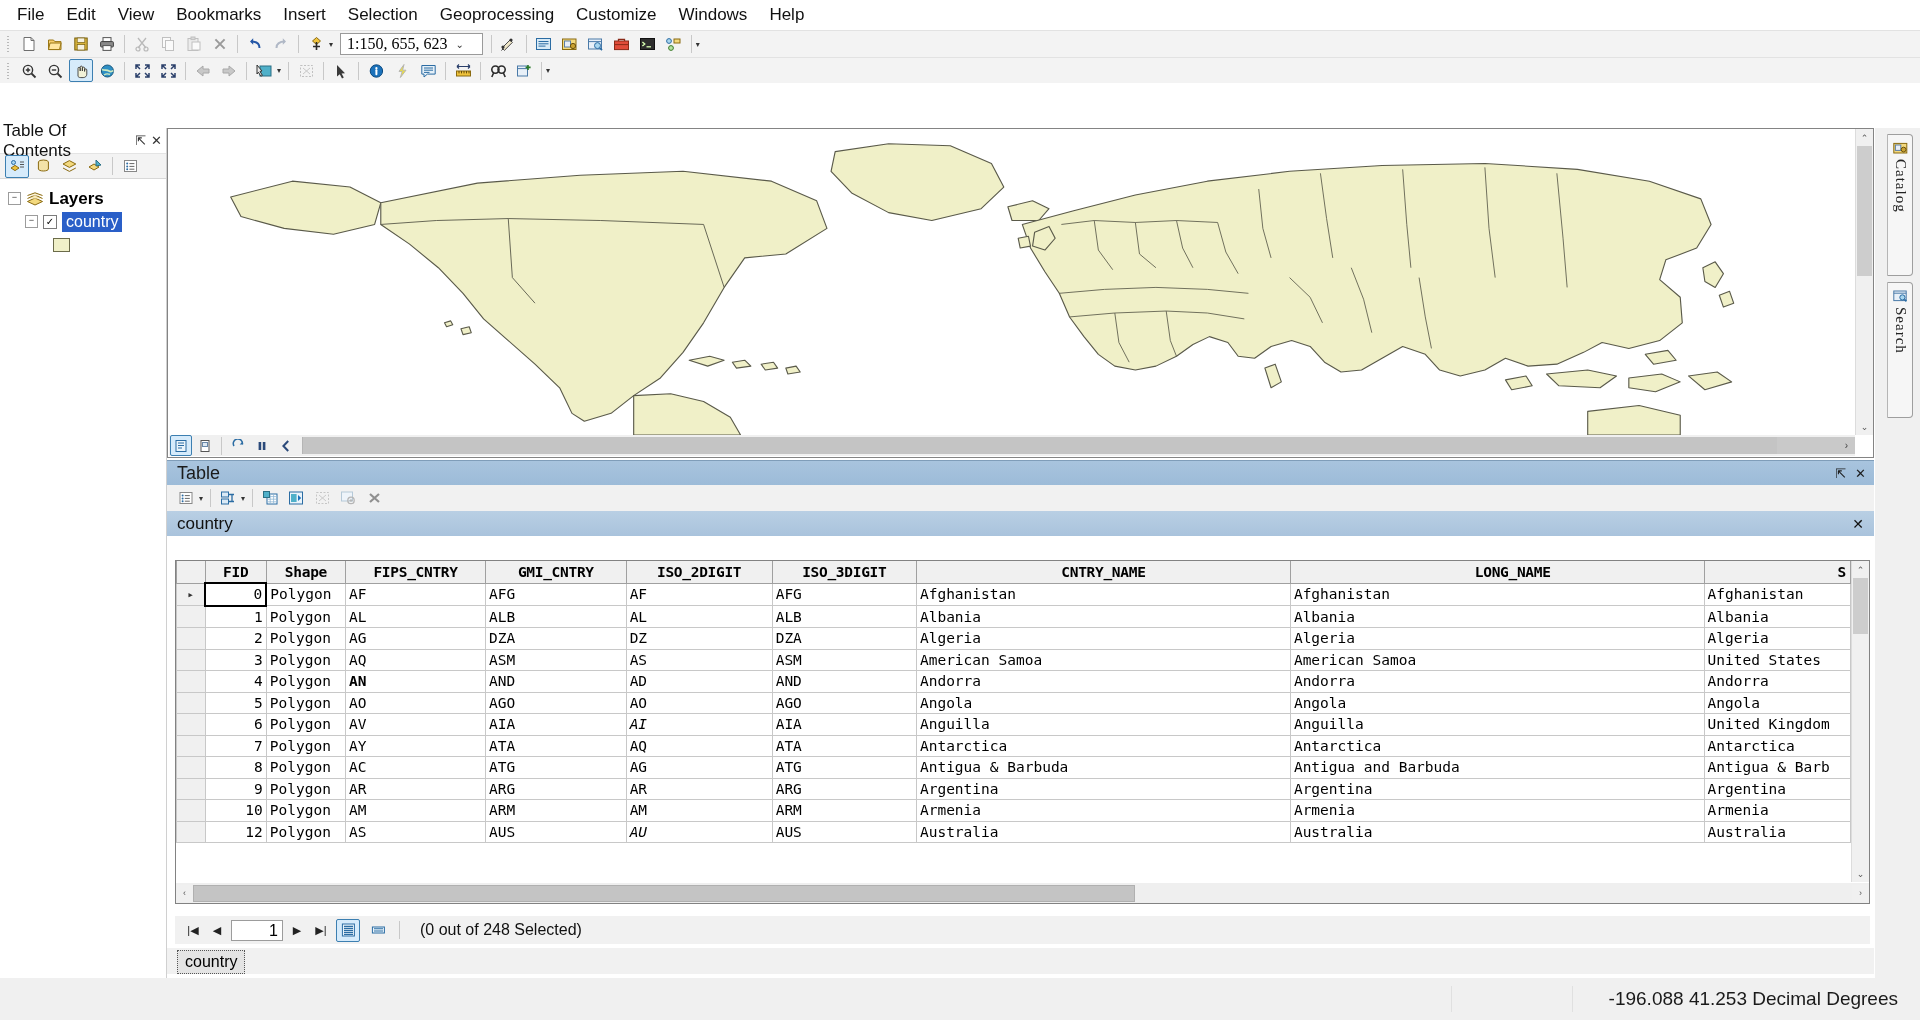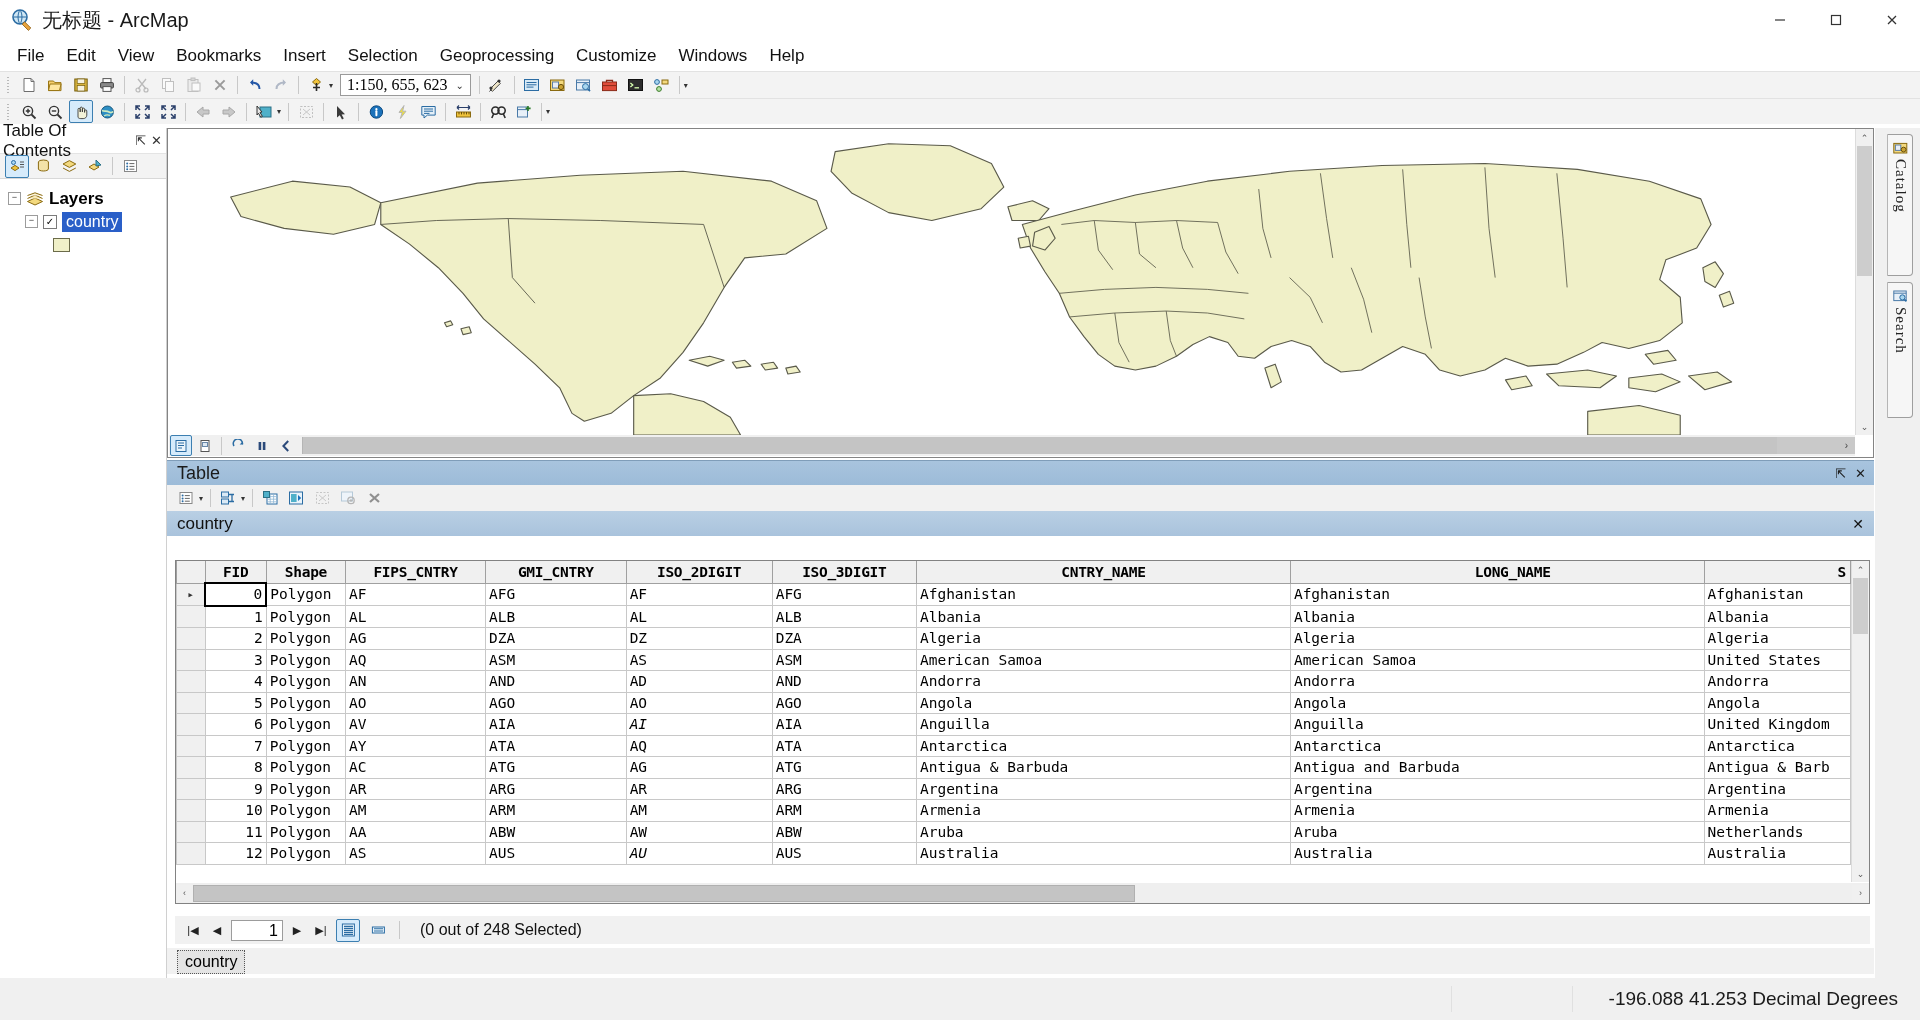--- a/index.html
+++ b/index.html
@@ -25,21 +25,21 @@
 
   
   .toolbar{height:26px;background:#f3f3f3;display:flex;align-items:center;padding:0 3px;border-top:1px solid #e2e2e2;}
   .toolbar.second{height:25px;}
   .grip{width:7px;height:18px;margin:0 3px;
         background-image:repeating-linear-gradient(to bottom,#b9b9b9 0 1px,transparent 1px 3px);
         background-position:1px 1px;background-repeat:repeat-y;background-size:2px 100%;}
   .tb-btn{width:22px;height:21px;display:flex;align-items:center;justify-content:center;margin:0 1px;border:1px solid transparent;border-radius:2px;}
   .tb-btn.active{background:#d6ebfb;border:1px solid #3c7fb1;}
   .tb-sep{width:1px;height:18px;background:#c8c8c8;margin:0 4px;}
-  .scalebox{display:flex;align-items:center;height:20px;border:1px solid #9a9a9a;background:#fff;margin:0 4px;padding:0 2px 0 6px;}
+  .scalebox{display:flex;align-items:center;height:20px;border:1px solid #9a9a9a;background:#fff;margin:0 4px;padding:0 14px 0 6px;}
   .scalebox .val{font-family:"Liberation Serif",serif;font-size:16px;white-space:nowrap;}
   .scalebox .arrow{margin:0 4px 0 8px;font-size:10px;color:#333;}
   .dropmark{font-size:8px;color:#333;margin:0 3px 0 0;}
 
   
   .workarea{position:absolute;top:128px;left:0;right:0;bottom:42px;}
 
   
   .toc{position:absolute;left:0;top:0;width:166px;bottom:0;background:#fff;border-right:1px solid #d0d0d0;}
   .toc-header{height:25px;display:flex;align-items:center;padding-left:3px;background:#fff;}
@@ -106,47 +106,20 @@
   
   .watermark{position:absolute;right:40px;bottom:58px;font-size:42px;font-weight:bold;color:#c9c9c9;opacity:.92;letter-spacing:2px;pointer-events:none;}
   .watermark .at{color:#bdbdbd;}
   svg{display:block;}
 </style>
 </head>
 <body>
 
 <div class="app">
 
-  <div class="titlebar">
-    <span class="title-icon">
-      <svg width="24" height="24" viewBox="0 0 24 24">
-        <circle cx="10" cy="9" r="7" fill="#cfe7f5" stroke="#2b6ca3" stroke-width="1.6"></circle>
-        <path d="M4 9h12M10 2.2c2.6 2.8 2.6 10.8 0 13.6M10 2.2c-2.6 2.8-2.6 10.8 0 13.6" fill="none" stroke="#2b6ca3" stroke-width="1"></path>
-        <path d="M14.6 13.8l6.2 6.2-2.4 2.4-6.2-6.2z" fill="#e8a33d" stroke="#8a5a10" stroke-width="0.8"></path>
-      </svg>
-    </span>
-    <span class="title-text">无标题 - ArcMap</span>
-    <div class="win-btns">
-      <div class="win-btn">
-        <svg width="14" height="14" viewBox="0 0 14 14">
-            <path d="M2 7h10" stroke="#333" stroke-width="1.2"></path>
-          </svg>
-      </div>
-      <div class="win-btn">
-        <svg width="14" height="14" viewBox="0 0 14 14">
-            <rect x="2.5" y="2.5" width="9" height="9" fill="none" stroke="#333" stroke-width="1.2"></rect>
-          </svg>
-      </div>
-      <div class="win-btn close">
-        <svg width="14" height="14" viewBox="0 0 14 14">
-            <path d="M3 3l8 8M11 3l-8 8" stroke="#333" stroke-width="1.3"></path>
-          </svg>
-      </div>
-    </div>
-  </div>
 
   <div class="menubar">
     <div class="menu-item">File</div>
     <div class="menu-item">Edit</div>
     <div class="menu-item">View</div>
     <div class="menu-item">Bookmarks</div>
     <div class="menu-item">Insert</div>
     <div class="menu-item">Selection</div>
     <div class="menu-item">Geoprocessing</div>
     <div class="menu-item">Customize</div>
@@ -776,21 +749,21 @@
                     <td style="width: 145px;">AS</td>
                     <td style="width: 143px;">ASM</td>
                     <td style="width: 398px;">American Samoa</td>
                     <td style="width: 410px;">American Samoa</td>
                     <td style="width: 140px;">United States</td>
                   </tr>
                   <tr>
                     <td class="rowhdr"></td>
                     <td class="num" style="width: 56px;">4</td>
                     <td style="width: 72px;">Polygon</td>
-                    <td style="width: 138px;">AN</td>
+                    <td style="width: 138px; font-weight: bold;">AN</td>
                     <td style="width: 140px;">AND</td>
                     <td style="width: 145px;">AD</td>
                     <td style="width: 143px;">AND</td>
                     <td style="width: 398px;">Andorra</td>
                     <td style="width: 410px;">Andorra</td>
                     <td style="width: 140px;">Andorra</td>
                   </tr>
                   <tr>
                     <td class="rowhdr"></td>
                     <td class="num" style="width: 56px;">5</td>
@@ -855,32 +828,20 @@
                     <td class="rowhdr"></td>
                     <td class="num" style="width: 56px;">10</td>
                     <td style="width: 72px;">Polygon</td>
                     <td style="width: 138px;">AM</td>
                     <td style="width: 140px;">ARM</td>
                     <td style="width: 145px;">AM</td>
                     <td style="width: 143px;">ARM</td>
                     <td style="width: 398px;">Armenia</td>
                     <td style="width: 410px;">Armenia</td>
                     <td style="width: 140px;">Armenia</td>
-                  </tr>
-                  <tr>
-                    <td class="rowhdr"></td>
-                    <td class="num" style="width: 56px;">11</td>
-                    <td style="width: 72px;">Polygon</td>
-                    <td style="width: 138px;">AA</td>
-                    <td style="width: 140px;">ABW</td>
-                    <td style="width: 145px;">AW</td>
-                    <td style="width: 143px;">ABW</td>
-                    <td style="width: 398px;">Aruba</td>
-                    <td style="width: 410px;">Aruba</td>
-                    <td style="width: 140px;">Netherlands</td>
                   </tr>
                   <tr>
                     <td class="rowhdr"></td>
                     <td class="num" style="width: 56px;">12</td>
                     <td style="width: 72px;">Polygon</td>
                     <td style="width: 138px;">AS</td>
                     <td style="width: 140px;">AUS</td>
                     <td style="width: 145px; font-style: italic;">AU</td>
                     <td style="width: 143px;">AUS</td>
                     <td style="width: 398px;">Australia</td>

